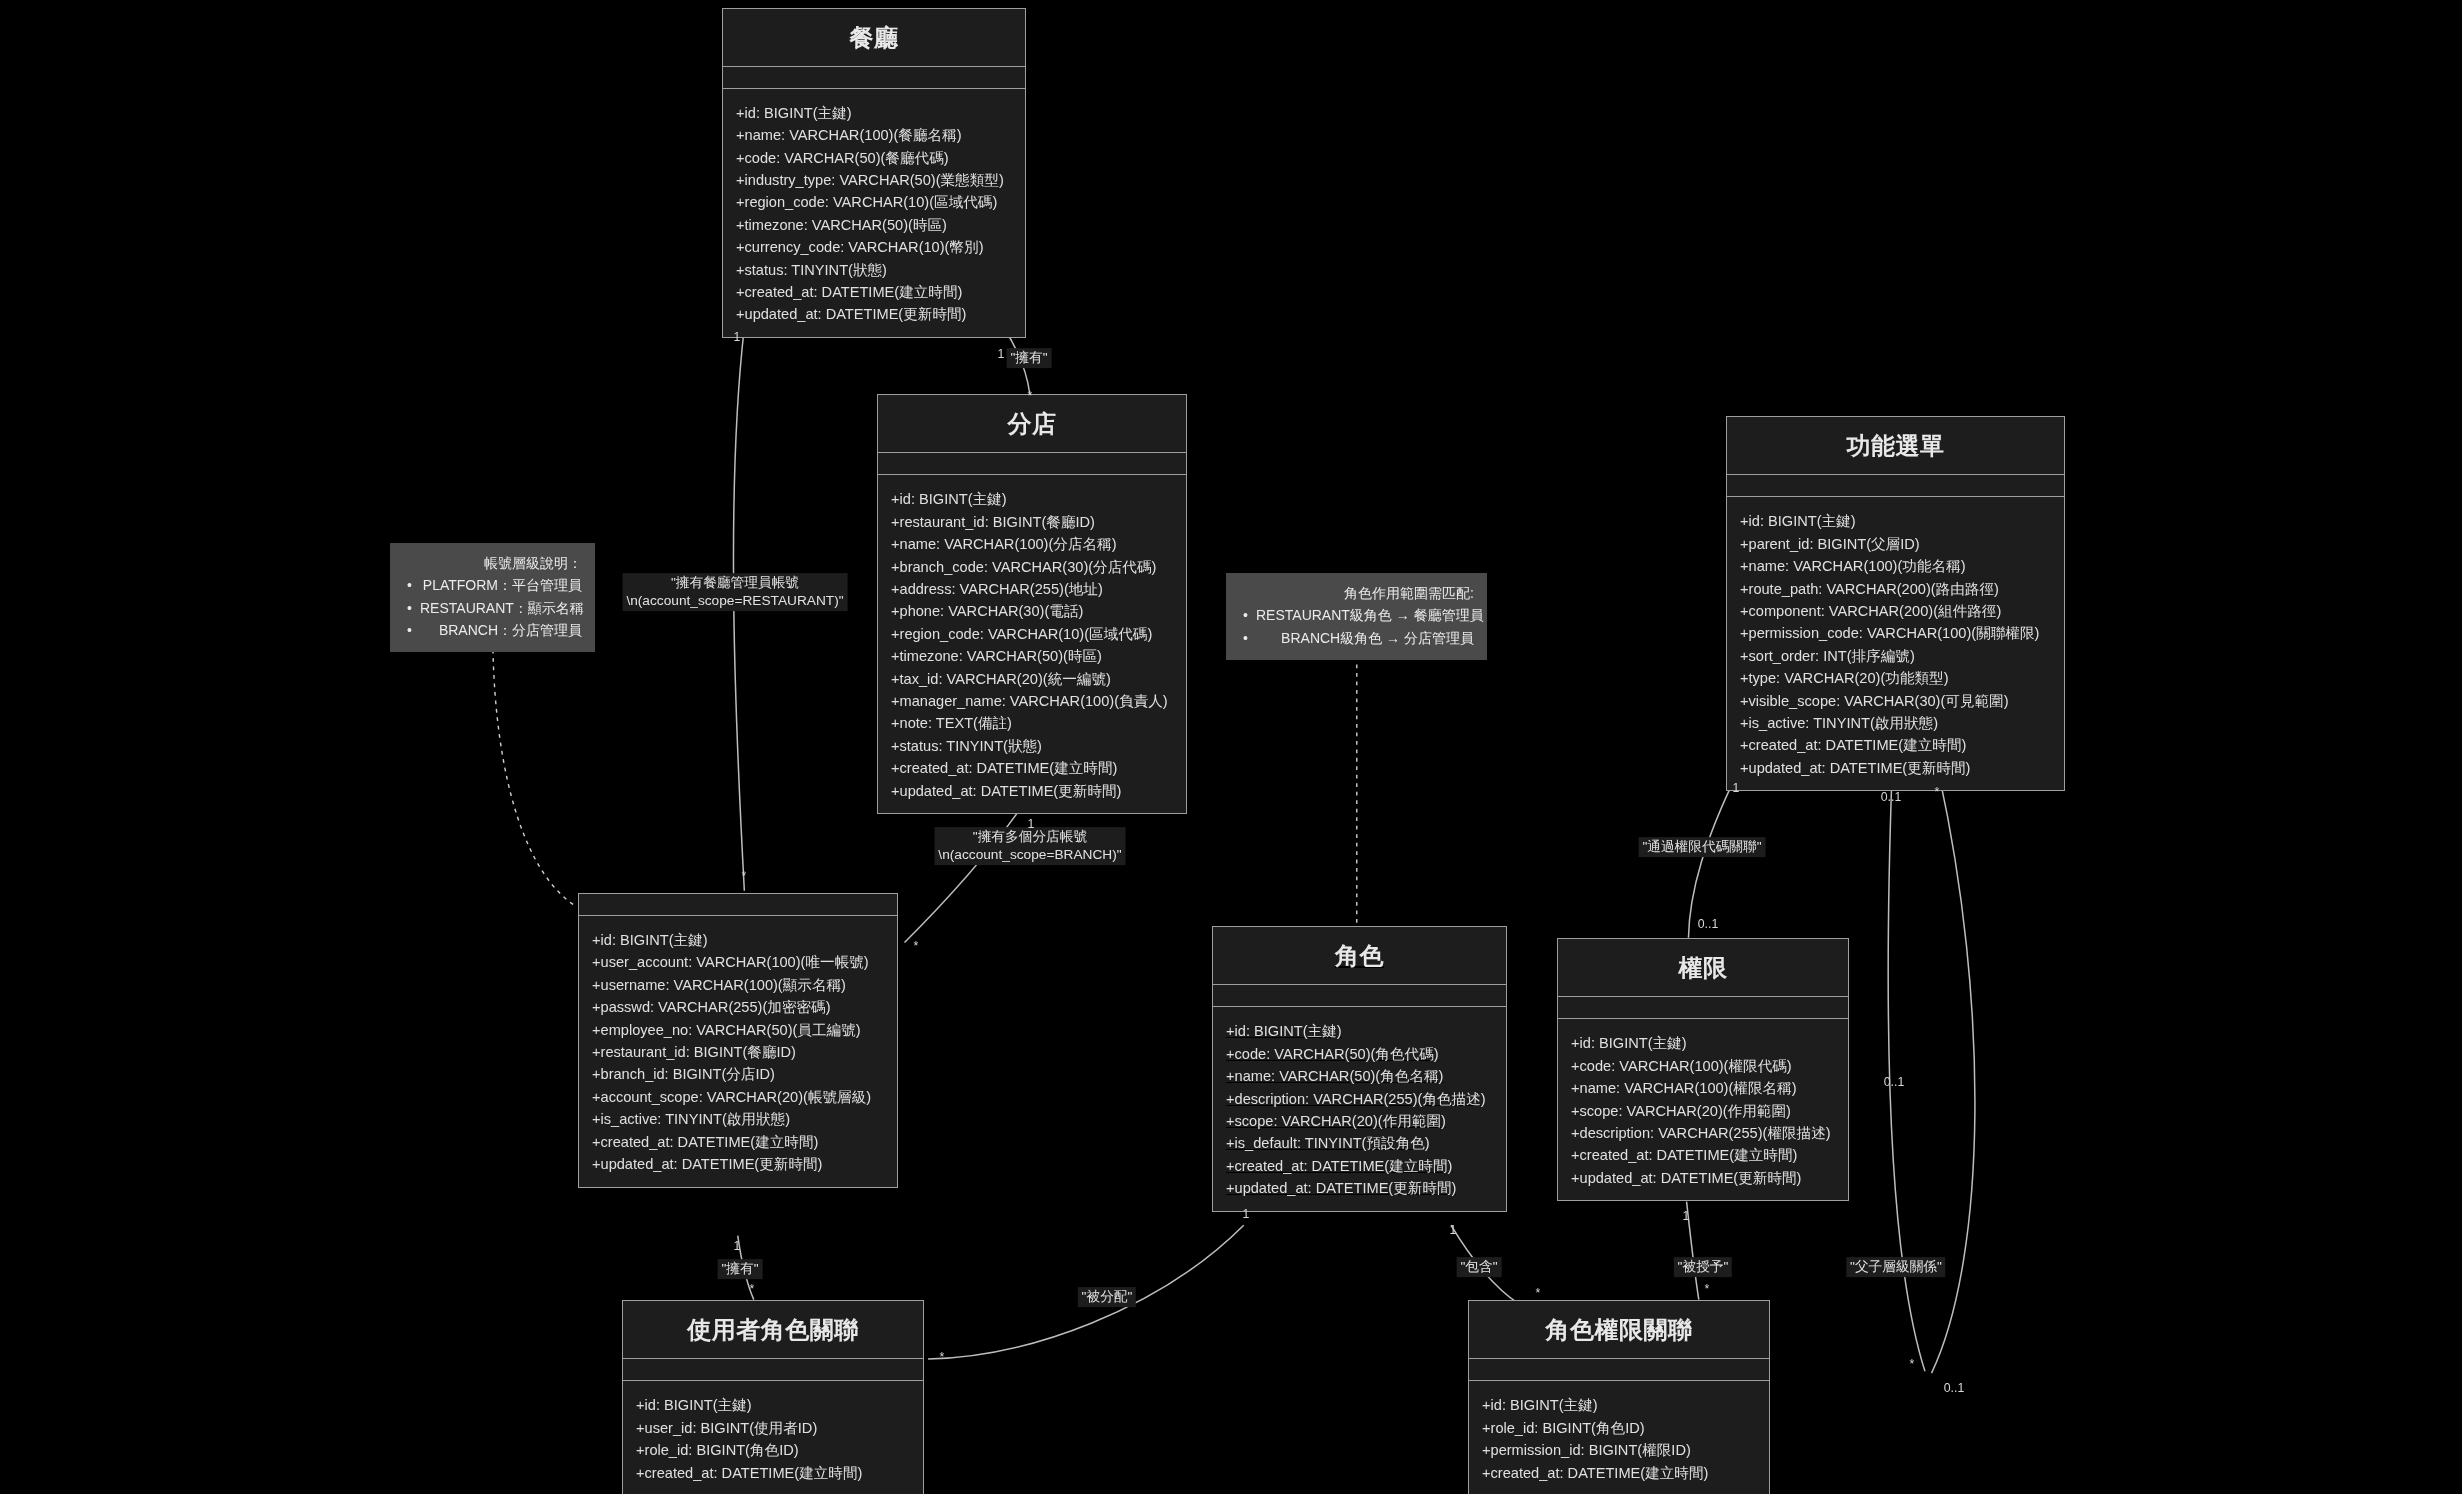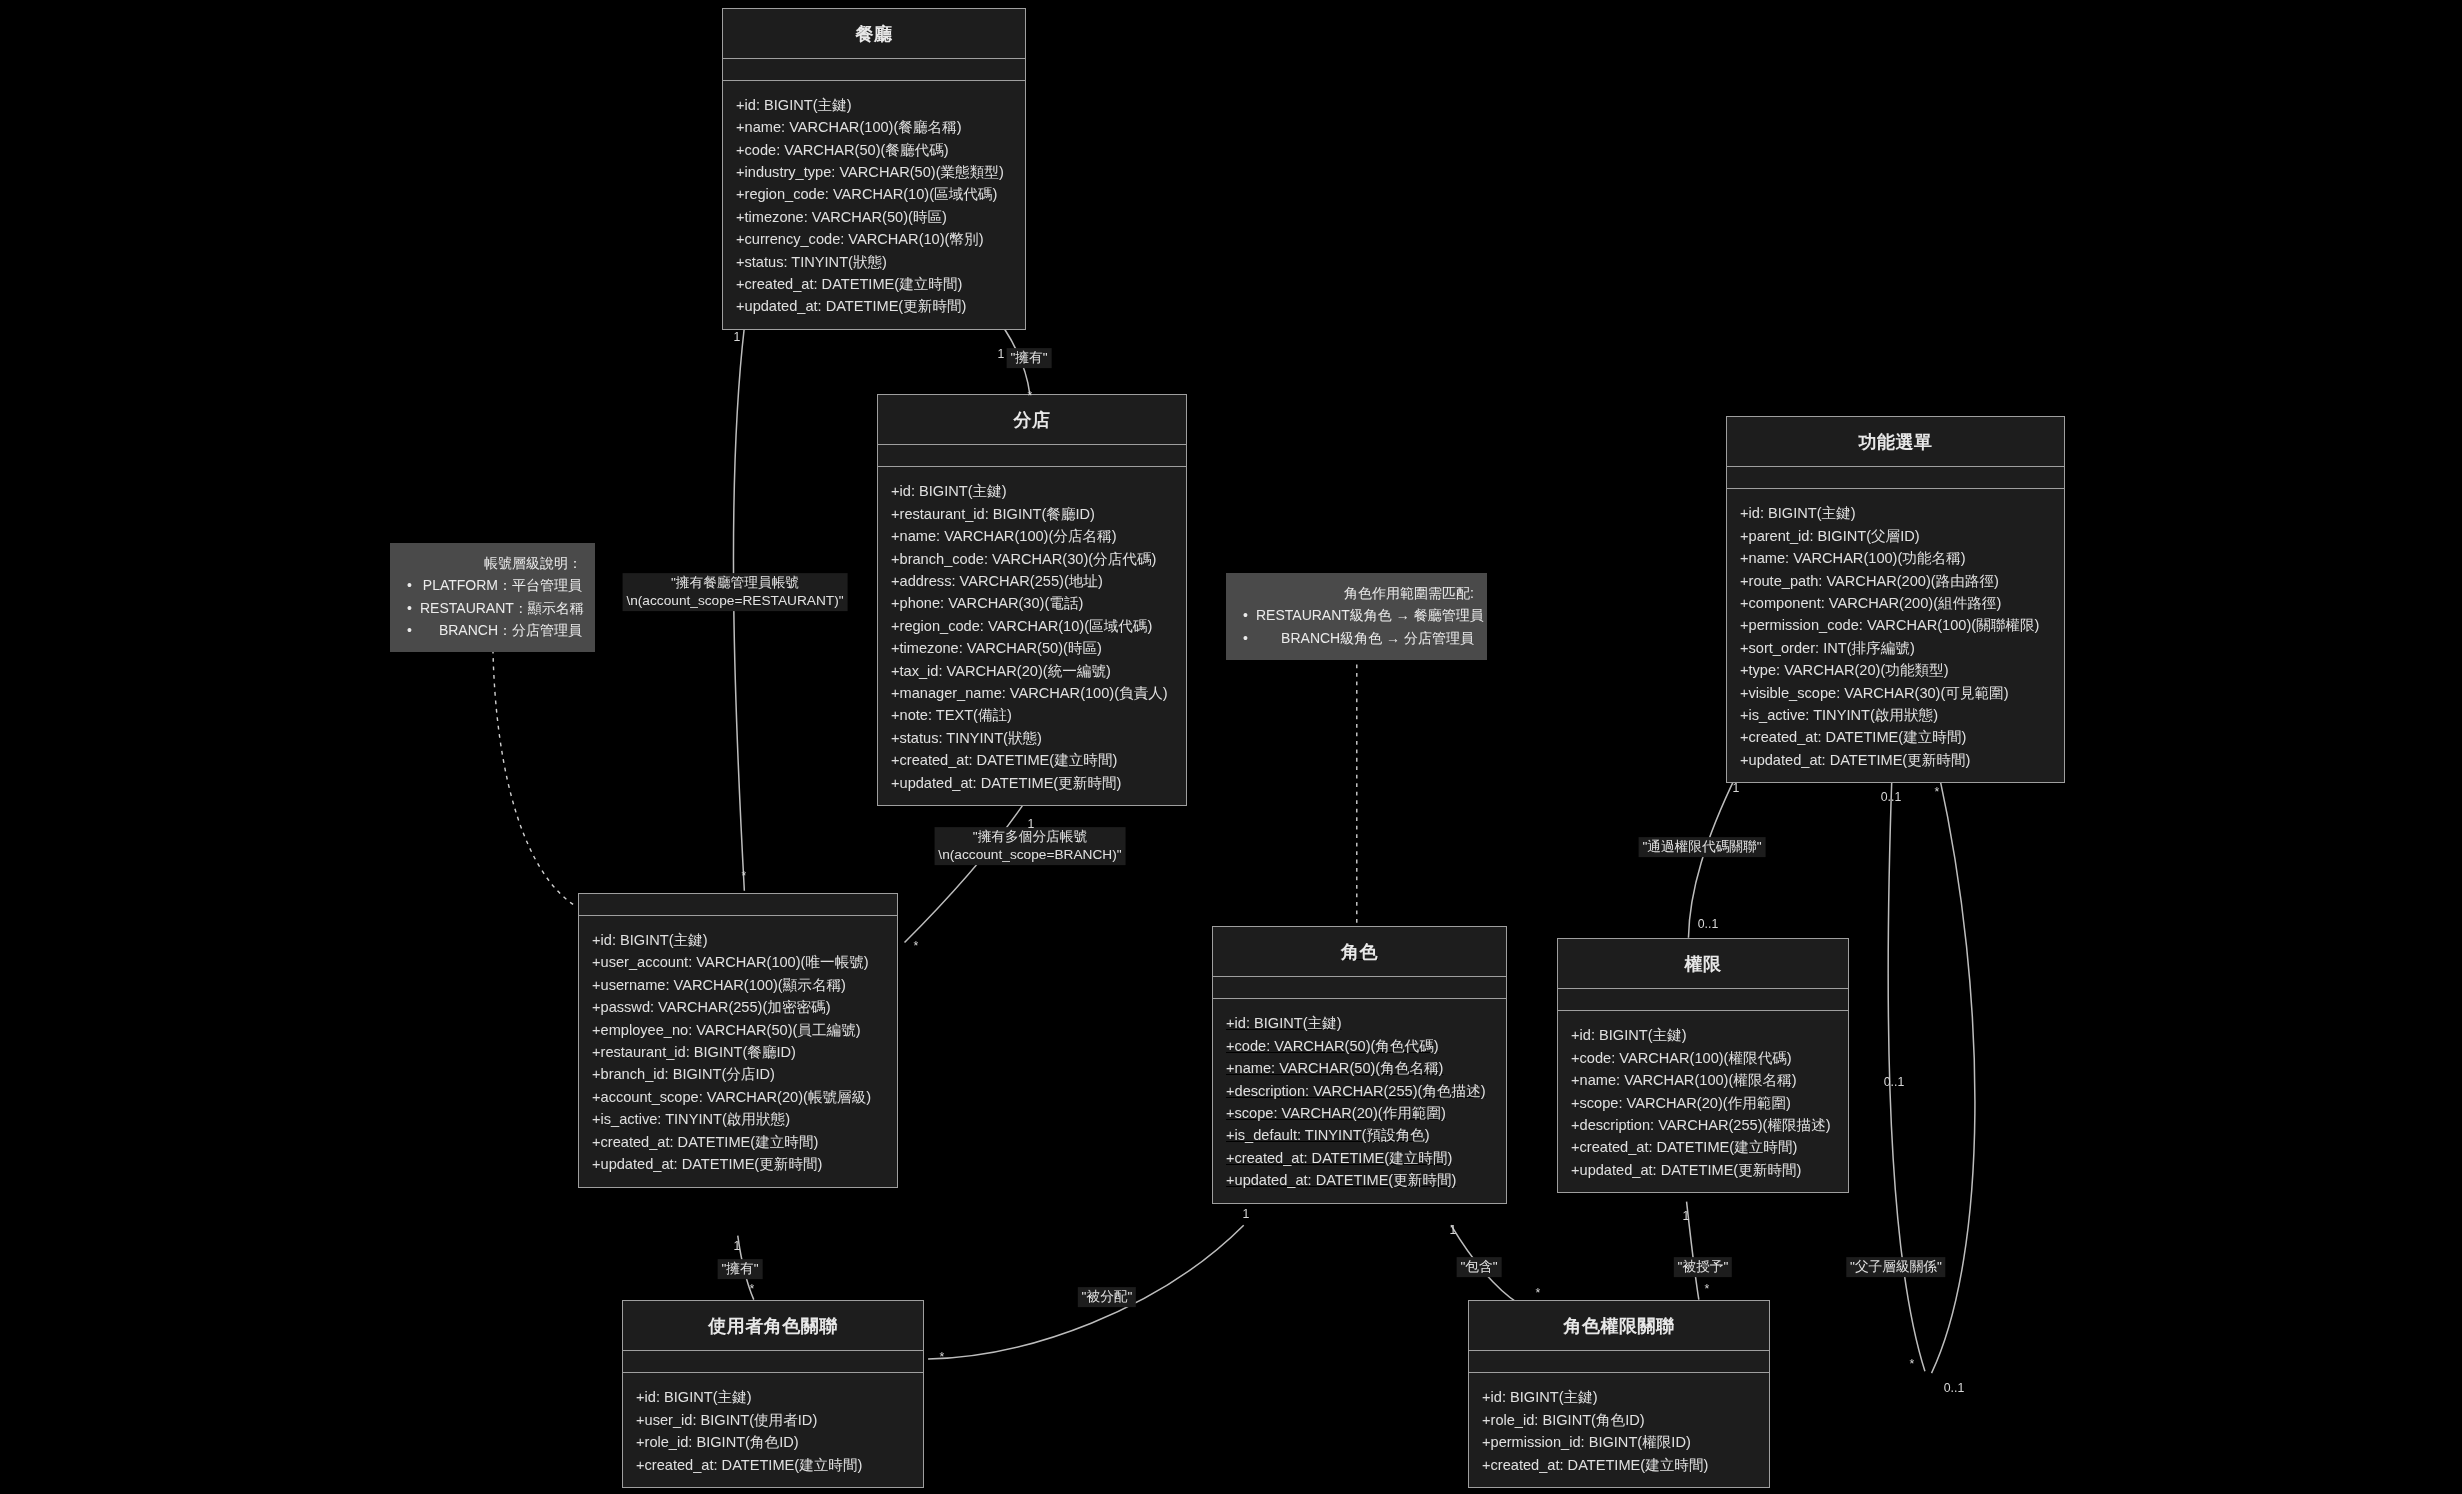--- a/index.html
+++ b/index.html
@@ -26,21 +26,21 @@
     position: absolute;
     box-sizing: border-box;
     background: #1d1d1d;
     border: 0.9px solid #9f9f9f;
     z-index: 5;
   }
   .uml-title {
     text-align: center;
     color: #e8e8e8;
     font-weight: bold;
-    font-size: 18px;
+    font-size: 24px;
     padding: 13px 5.7px 12.3px 5.7px;
     border-bottom: 0.9px solid #9f9f9f;
     letter-spacing: 0.5px;
   }
   .uml-mid {
     height: 21px;
     border-bottom: 0.9px solid #9f9f9f;
   }
   .uml-attrs {
     padding: 13px 13px 11.3px 13px;

